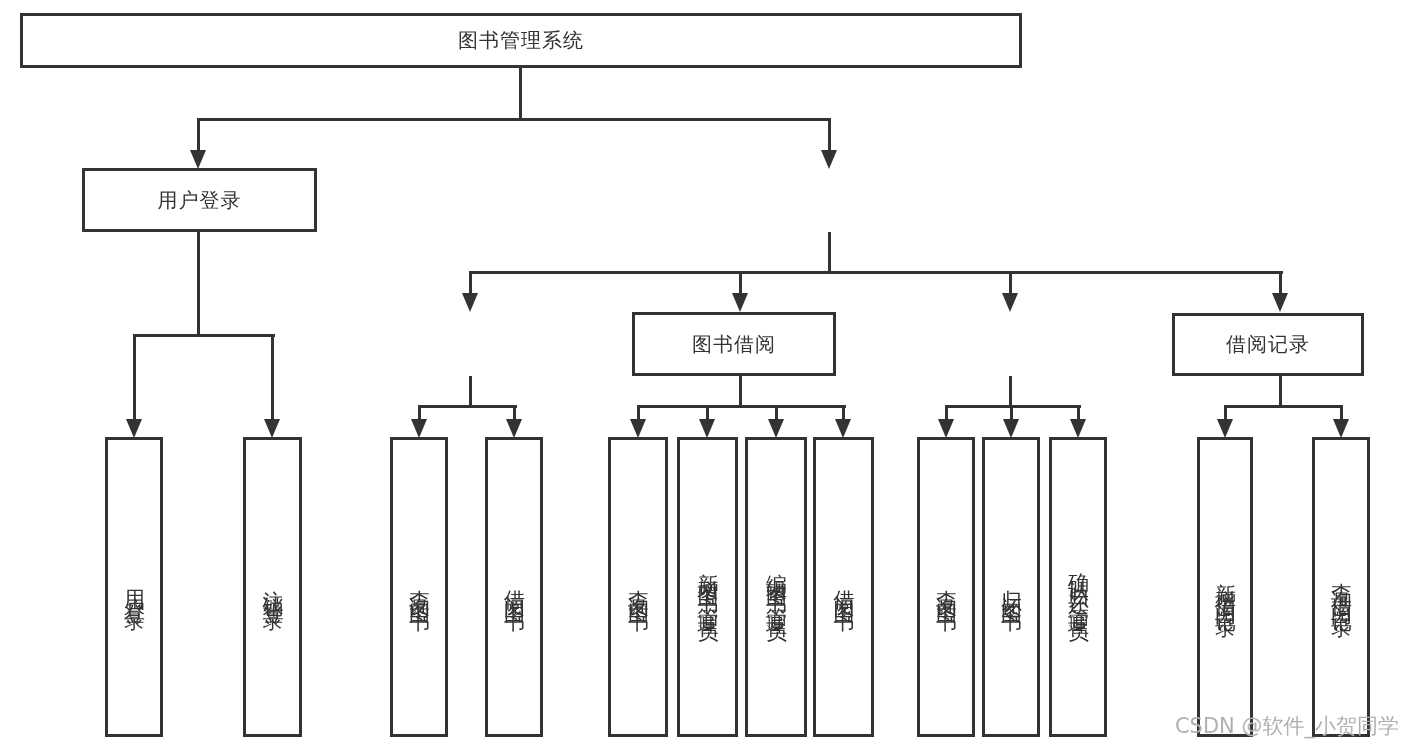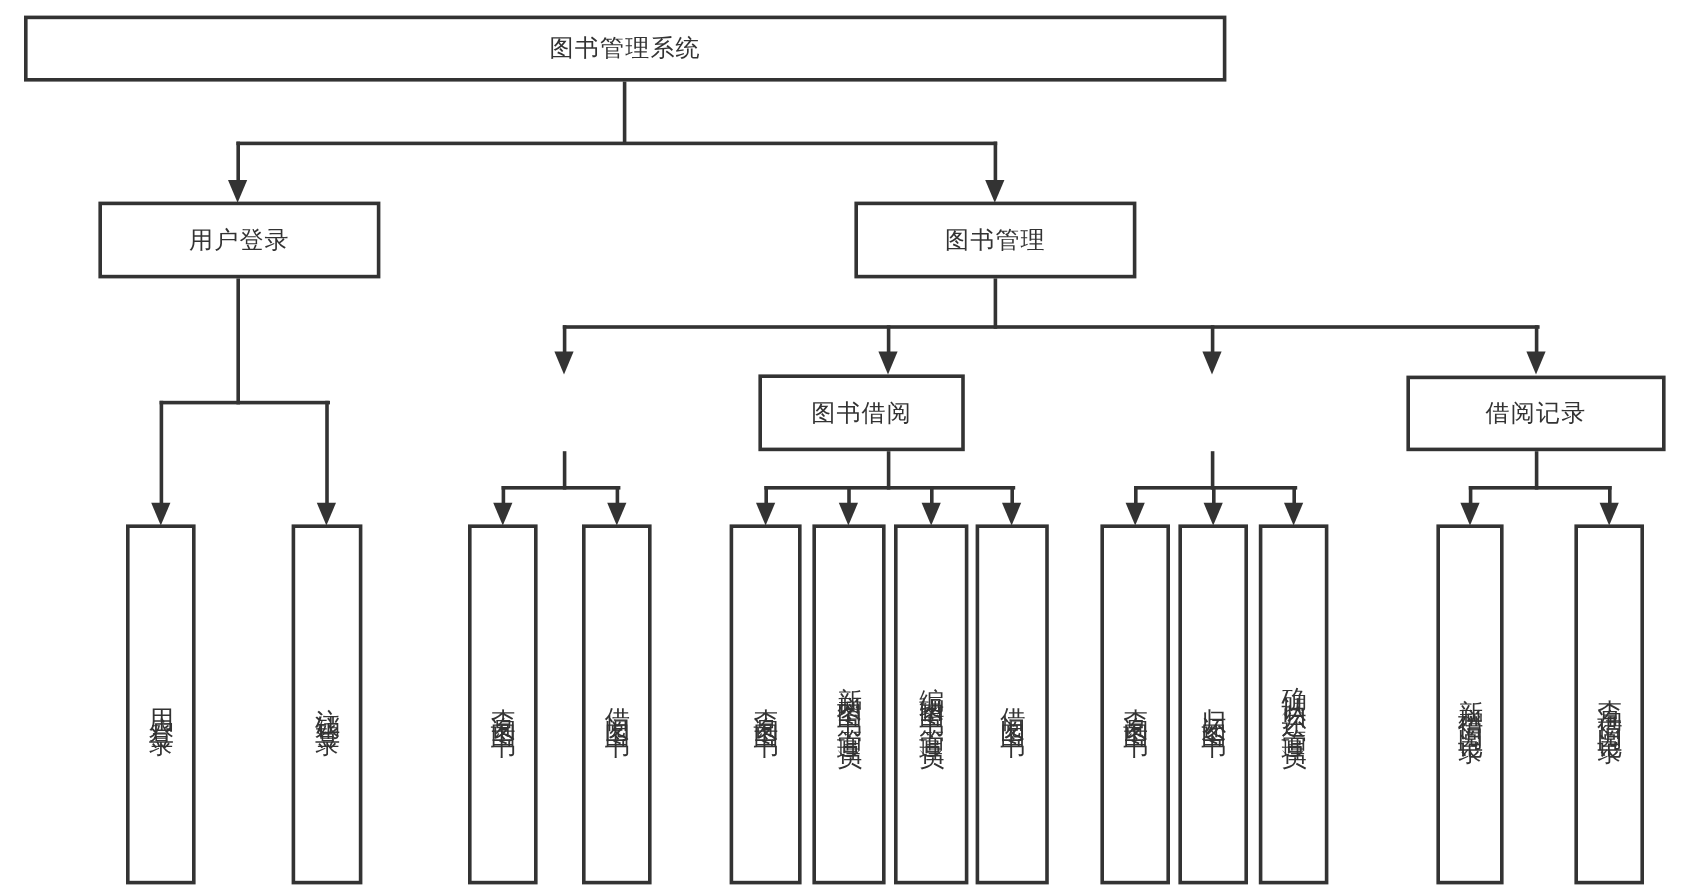--- a/index.html
+++ b/index.html
@@ -32,24 +32,23 @@
   }
 </style>
 </head>
 <body>
 
 <div class="canvas" style="--line: #333333; --text: #333333; --wm: #b0b0b0; --bg: #ffffff;">
 
   <div class="node h root-label" style="left:20px;top:13px;width:1002px;height:55px">图书管理系统</div>
 
   <div class="node h" style="left:82px;top:168px;width:235px;height:64px">用户登录</div>
-  <div class="node h" style="left:712px;top:168px;width:235px;height:64px">图书管理</div>
 
-  <div class="node h" style="left:632px;top:312px;width:172px;height:64px">图书借阅</div>
-  <div class="node h" style="left:1172px;top:313px;width:216px;height:63px">借阅记录</div>
+  <div class="node h" style="left:632px;top:312px;width:204px;height:64px">图书借阅</div>
+  <div class="node h" style="left:1172px;top:313px;width:192px;height:63px">借阅记录</div>
 
   <div class="node v" style="left:105px;top:437px;width:58px;height:300px">用户登录</div>
   <div class="node v" style="left:243px;top:437px;width:59px;height:300px">注销登录</div>
 
   <div class="node v" style="left:390px;top:437px;width:58px;height:300px">查询图书</div>
   <div class="node v" style="left:485px;top:437px;width:58px;height:300px">借阅图书</div>
 
   <div class="node v" style="left:608px;top:437px;width:60px;height:300px">查询图书</div>
   <div class="node v" style="left:677px;top:437px;width:61px;height:300px">新增图书（管理员）</div>
   <div class="node v" style="left:745px;top:437px;width:62px;height:300px">编辑图书（管理员）</div>
@@ -114,14 +113,15 @@
   <div class="arrow" style="left:1003px;top:419px"></div>
   <div class="arrow" style="left:1070px;top:419px"></div>
 
   <div class="line" style="left:1279px;top:376px;width:3px;height:32px"></div>
   <div class="line" style="left:1224px;top:405px;width:119px;height:3px"></div>
   <div class="line" style="left:1224px;top:405px;width:3px;height:16px"></div>
   <div class="line" style="left:1340px;top:405px;width:3px;height:16px"></div>
   <div class="arrow" style="left:1217px;top:419px"></div>
   <div class="arrow" style="left:1333px;top:419px"></div>
 
+  <div class="watermark">CSDN @软件_小贺同学</div>
 
 </div>
 
 </body></html>

